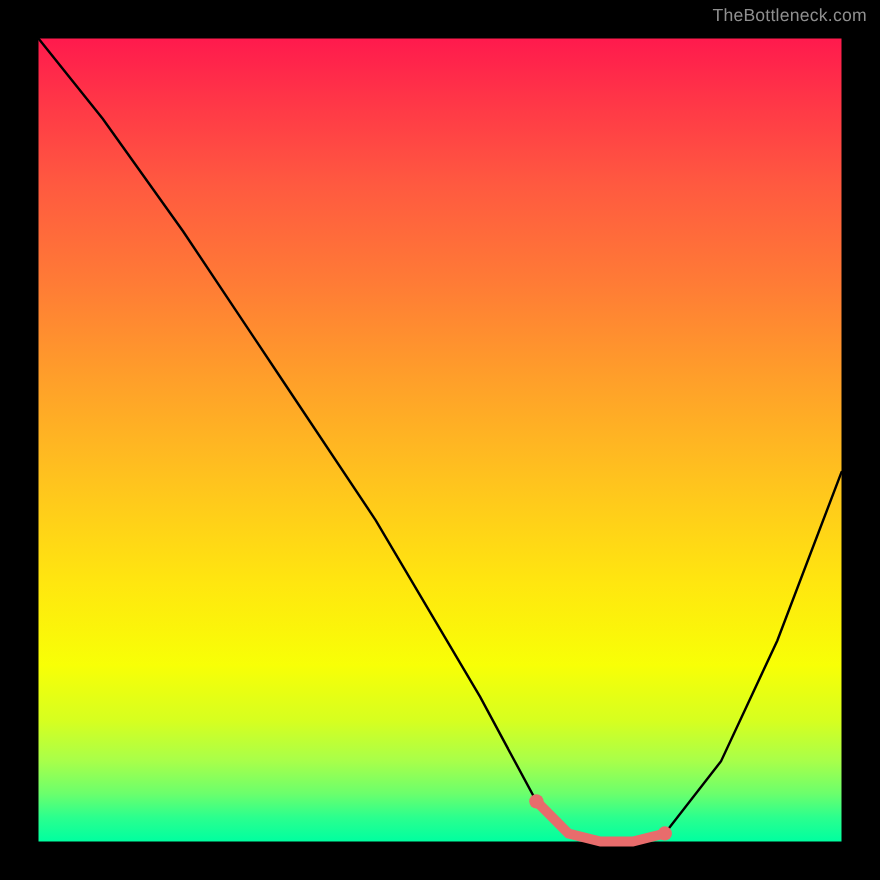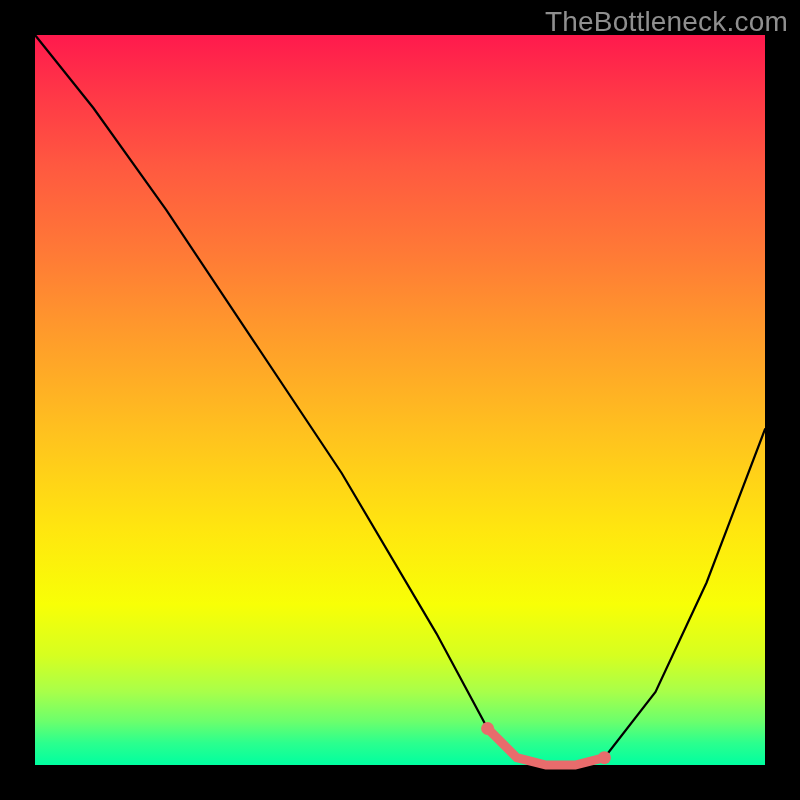--- a/index.html
+++ b/index.html
@@ -35,21 +35,21 @@
       #a8ff4a 90%,
       #6cff6c 94%,
       #2bff8e 97%,
       #00ffa0 100%);
   }
   .watermark {
     position: absolute;
     top: 6px;
     right: 12px;
     font-family: Arial, Helvetica, sans-serif;
-    font-size: 28px;
+    font-size: 16px;
     font-weight: 500;
     color: #8f8f8f;
     letter-spacing: 0.2px;
   }
   svg.curve {
     position: absolute;
     left: 0;
     top: 0;
     width: 730px;
     height: 730px;

